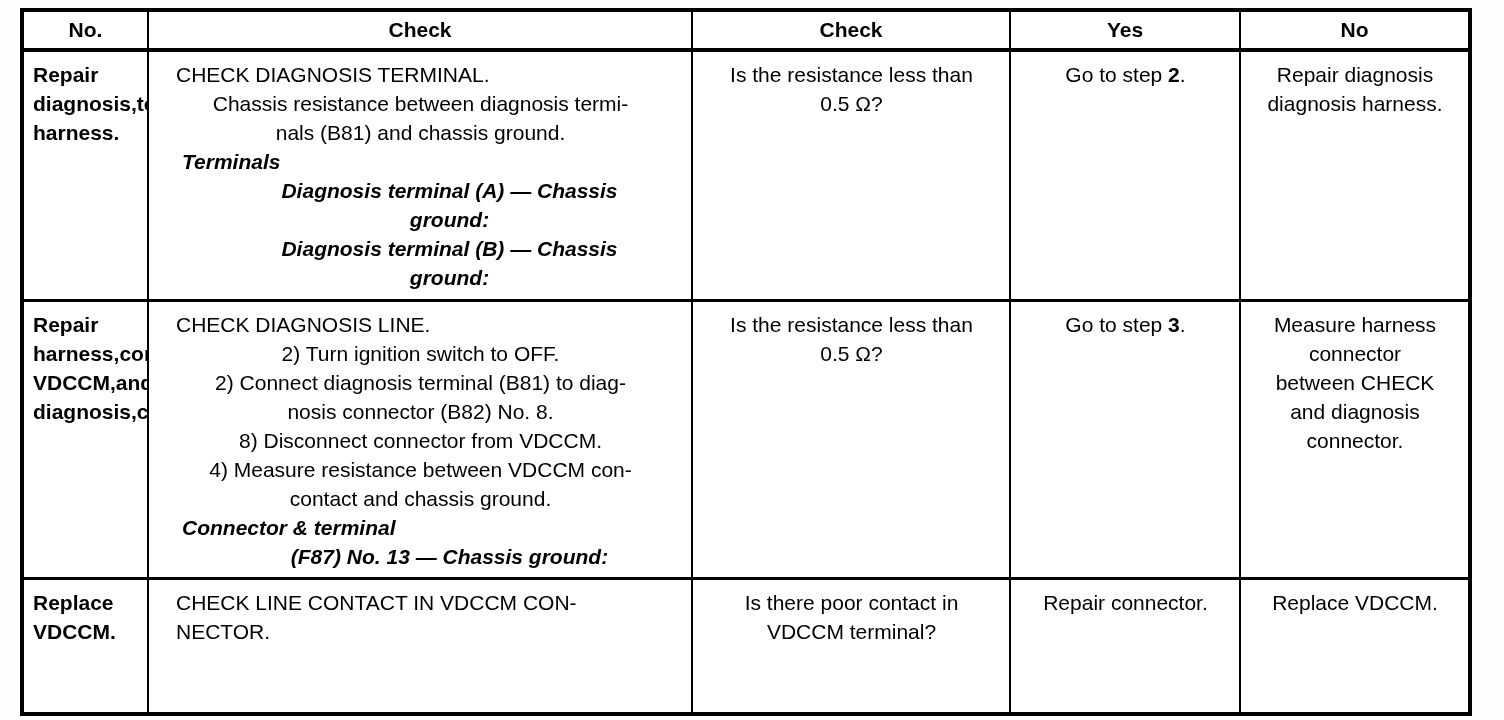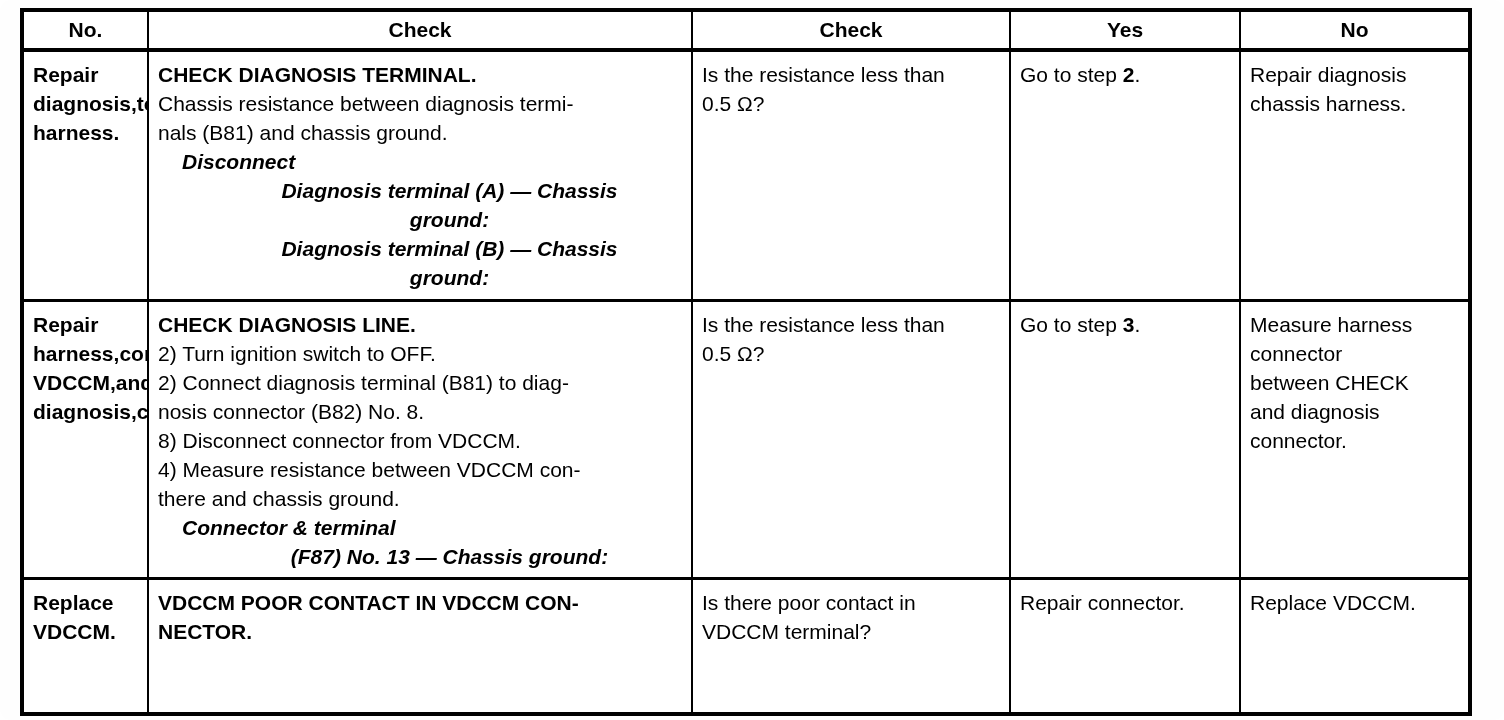--- a/index.html
+++ b/index.html
@@ -46,22 +46,22 @@
     padding: 8px 8px 6px 9px;
     font-size: 21px;
     line-height: 29px;
   }
   tbody tr:nth-child(1) { height: 250px; }
   tbody tr:nth-child(2) { height: 272px; }
   tbody tr:nth-child(3) { height: 136px; }
 
   .step-num { font-weight: bold; }
   .line { white-space: nowrap; }
-  .t-title { font-weight: bold; }
-  .t-body  { font-weight: normal; }
+  .t-title { font-weight: normal; margin-left: 18px; }
+  .t-body  { font-weight: normal; text-align: center; }
   .t-spec1 { font-weight: bold; font-style: italic; padding-left: 24px; }
   .t-spec2 { font-weight: bold; font-style: italic; padding-left: 58px; text-align: center; }
   .seg-b { font-weight: bold; }
 </style>
 </head>
 <body>
 
 <div class="page">
   <table class="diag">
     <colgroup>
@@ -82,50 +82,50 @@
     </thead>
     <tbody>
         <tr>
           <td>
             <div class="step-num">Repair diagnosis,terminal harness.</div>
           </td>
           <td>
             <div class="line t-title">CHECK DIAGNOSIS TERMINAL.</div>
             <div class="line t-body">Chassis resistance between diagnosis termi-</div>
             <div class="line t-body">nals (B81) and chassis ground.</div>
-            <div class="line t-spec1">Disconnect</div>
+            <div class="line t-spec1">Terminals</div>
             <div class="line t-spec2">Diagnosis terminal (A) — Chassis</div>
             <div class="line t-spec2">ground:</div>
             <div class="line t-spec2">Diagnosis terminal (B) — Chassis</div>
             <div class="line t-spec2">ground:</div>
           </td>
           <td>
             <div class="line t-body">Is the resistance less than</div>
             <div class="line t-body">0.5 Ω?</div>
           </td>
           <td>
             <div class="line t-body"><span>Go to step </span><span class="seg-b">2</span><span>.</span></div>
           </td>
           <td>
             <div class="line t-body">Repair diagnosis</div>
-            <div class="line t-body">chassis harness.</div>
+            <div class="line t-body">diagnosis harness.</div>
           </td>
         </tr>
         <tr>
           <td>
             <div class="step-num">Repair harness,connector,between VDCCM,and diagnosis,connector.</div>
           </td>
           <td>
             <div class="line t-title">CHECK DIAGNOSIS LINE.</div>
             <div class="line t-body">2) Turn ignition switch to OFF.</div>
             <div class="line t-body">2) Connect diagnosis terminal (B81) to diag-</div>
             <div class="line t-body">nosis connector (B82) No. 8.</div>
             <div class="line t-body">8) Disconnect connector from VDCCM.</div>
             <div class="line t-body">4) Measure resistance between VDCCM con-</div>
-            <div class="line t-body">there and chassis ground.</div>
+            <div class="line t-body">contact and chassis ground.</div>
             <div class="line t-spec1">Connector &amp; terminal</div>
             <div class="line t-spec2">(F87) No. 13 — Chassis ground:</div>
           </td>
           <td>
             <div class="line t-body">Is the resistance less than</div>
             <div class="line t-body">0.5 Ω?</div>
           </td>
           <td>
             <div class="line t-body"><span>Go to step </span><span class="seg-b">3</span><span>.</span></div>
           </td>
@@ -135,21 +135,21 @@
             <div class="line t-body">between CHECK</div>
             <div class="line t-body">and diagnosis</div>
             <div class="line t-body">connector.</div>
           </td>
         </tr>
         <tr>
           <td>
             <div class="step-num">Replace VDCCM.</div>
           </td>
           <td>
-            <div class="line t-title">VDCCM POOR CONTACT IN VDCCM CON-</div>
+            <div class="line t-title">CHECK LINE CONTACT IN VDCCM CON-</div>
             <div class="line t-title">NECTOR.</div>
           </td>
           <td>
             <div class="line t-body">Is there poor contact in</div>
             <div class="line t-body">VDCCM terminal?</div>
           </td>
           <td>
             <div class="line t-body"><span>Repair connector.</span></div>
           </td>
           <td>

